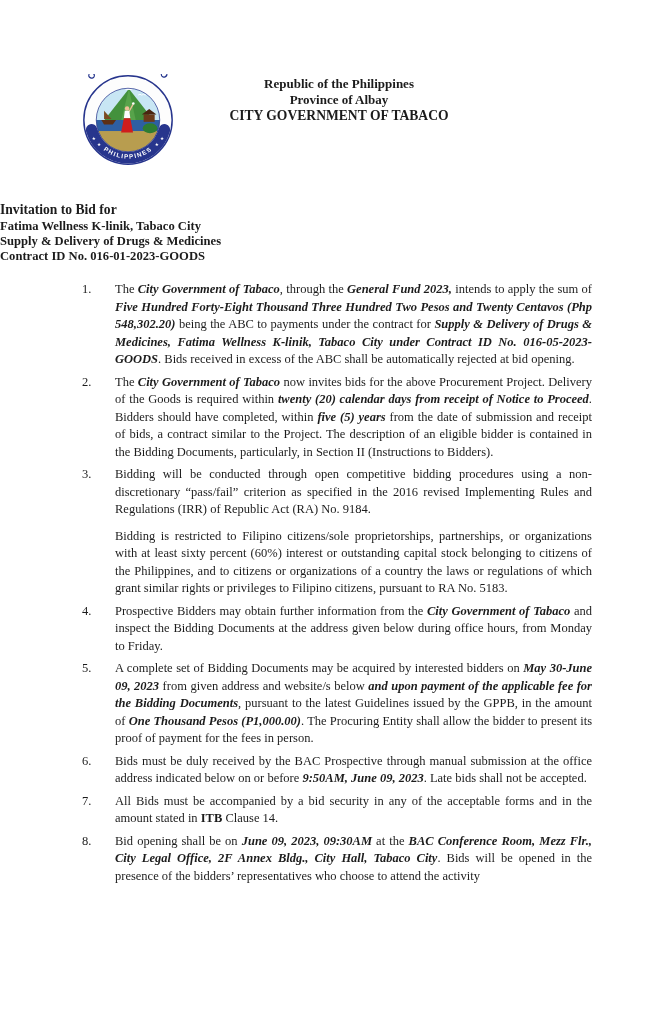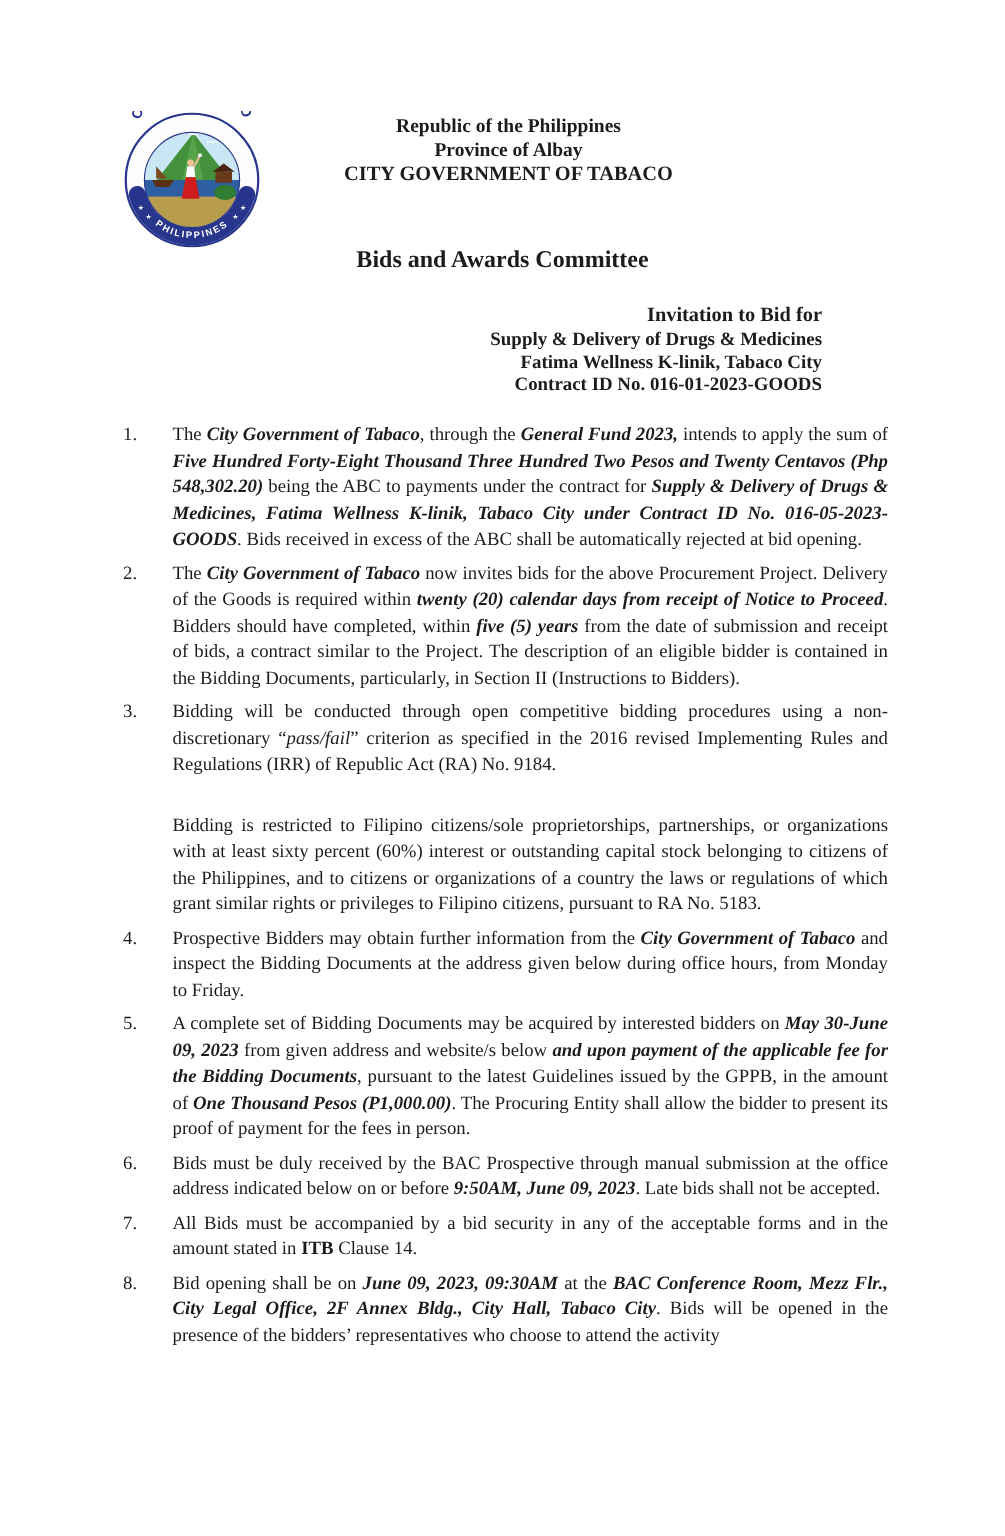--- a/index.html
+++ b/index.html
@@ -22,37 +22,37 @@
   }
   .letterhead .lh-caps{font-size:13.6px;}
   
   .committee{
     position:absolute;top:165px;left:0;width:670px;
     text-align:center;font-weight:bold;font-size:16px;
   }
   
   .invitation{
     position:absolute;top:201px;left:0;width:548px;
-    text-align:right;font-weight:bold;
+    text-align:left;font-weight:bold;
   }
   .inv-title{font-size:13.6px;line-height:18px;}
   .inv-line{font-size:12.6px;line-height:15.2px;}
   
   .body-list{
     position:absolute;top:281px;left:82px;width:510px;
     font-size:12.5px;line-height:17.5px;
   }
   .item{display:flex;margin-bottom:5px;}
   .num{width:33px;flex:0 0 33px;}
   .content{flex:1;text-align:justify;}
   .content p{margin:0;}
-  .content p + p{margin-top:23px;}
+  .content p + p{margin-top:9px;}
   .run-n{font-style:normal;font-weight:normal;}
   .run-bi{font-weight:bold;font-style:italic;}
-  .run-i{font-style:italic;}
+  .run-i{}
   .run-b{font-weight:bold;}
 </style>
 </head>
 <body>
 
 <div class="page">
 
   <div class="seal">
     <svg viewBox="0 0 100 100">
       <defs>
@@ -105,26 +105,25 @@
       <text x="81.4" y="78.6" font-size="5" fill="#ffffff" text-anchor="middle">★</text>
     </svg>
   </div>
 
   <div class="letterhead">
     <div>Republic of the Philippines</div>
     <div>Province of Albay</div>
     <div class="lh-caps">CITY GOVERNMENT OF TABACO</div>
   </div>
 
-  <div class="committee">Bids and Awards Committee</div>
 
   <div class="invitation">
     <div class="inv-title">Invitation to Bid for</div>
+    <div class="inv-line">Fatima Wellness K-linik, Tabaco City</div>
     <div class="inv-line">Supply &amp; Delivery of Drugs &amp; Medicines</div>
-    <div class="inv-line">Fatima Wellness K-linik, Tabaco City</div>
     <div class="inv-line">Contract ID No. 016-01-2023-GOODS</div>
   </div>
 
   <div class="body-list">
       <div class="item">
         <div class="num">1.</div>
         <div class="content">
           <p><span class="run-n">The </span><span class="run-bi">City Government of Tabaco</span><span class="run-n">, through the </span><span class="run-bi">General Fund 2023,</span><span class="run-n"> intends to apply the sum of </span><span class="run-bi">Five Hundred Forty-Eight Thousand Three Hundred Two Pesos and Twenty Centavos (Php 548,302.20)</span><span class="run-n"> being the ABC to payments under the contract for </span><span class="run-bi">Supply &amp; Delivery of Drugs &amp; Medicines, Fatima Wellness K-linik, Tabaco City under Contract ID No. 016-05-2023-GOODS</span><span class="run-n">.  Bids received in excess of the ABC shall be automatically rejected at bid opening.</span></p>
         </div>
       </div>

